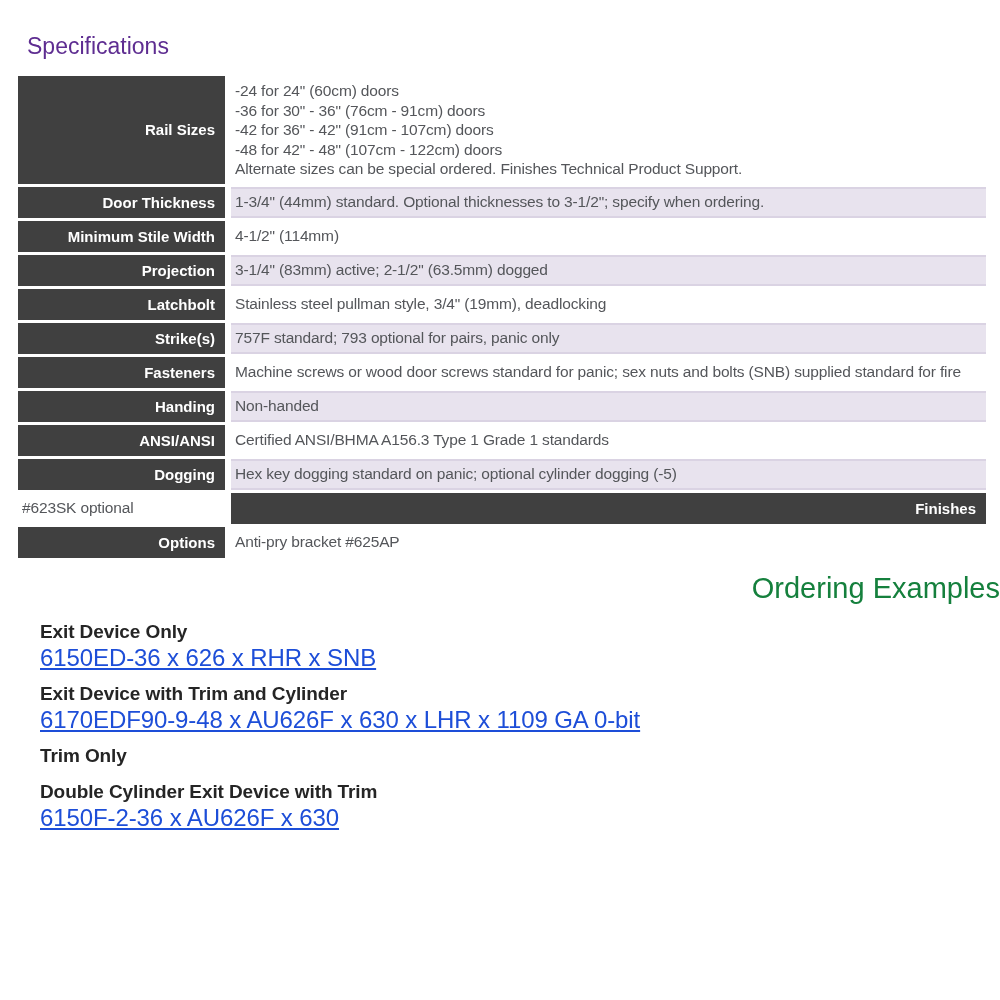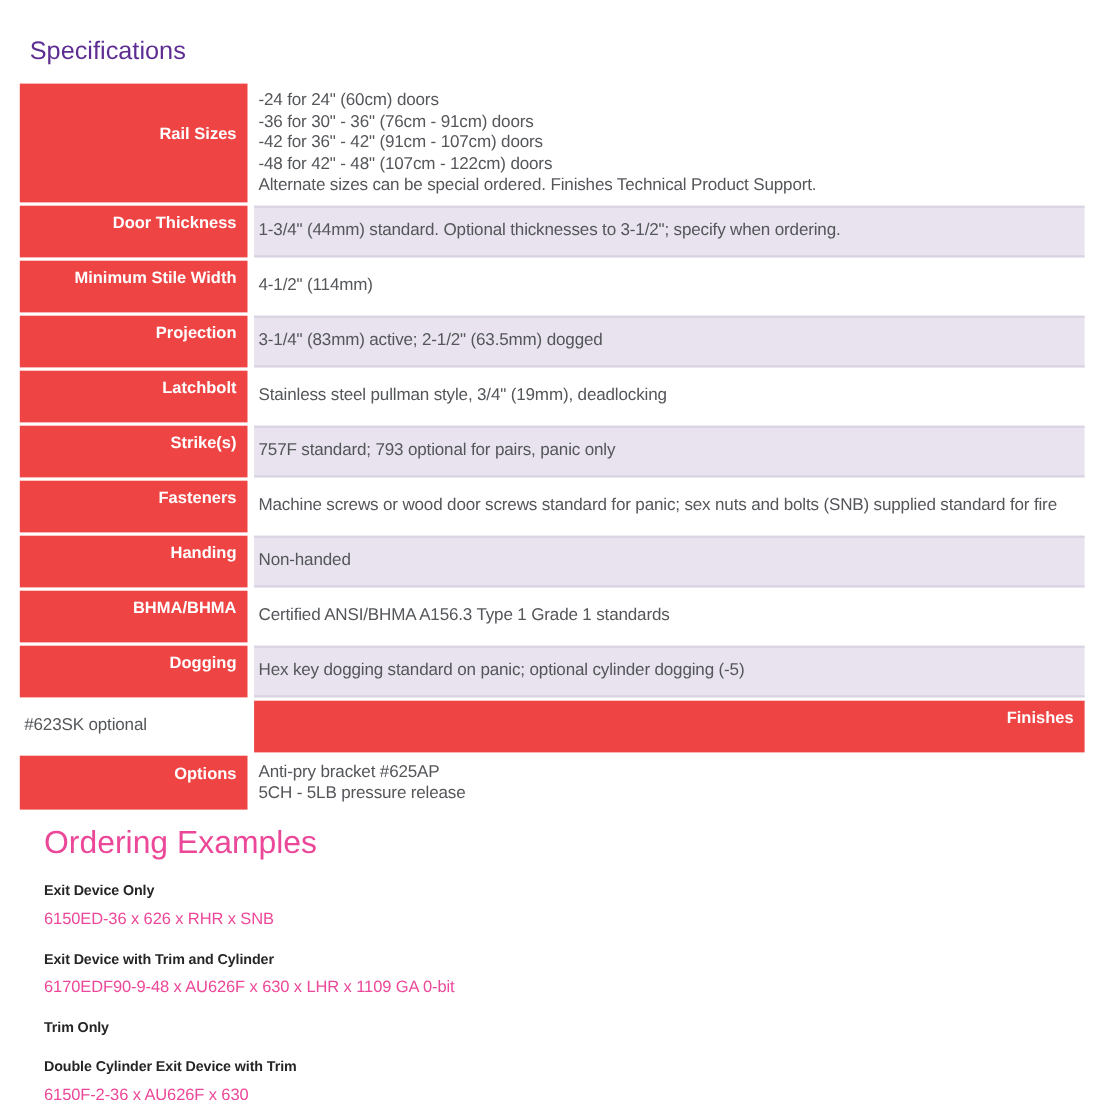--- a/index.html
+++ b/index.html
@@ -15,59 +15,60 @@
   }
   .spec-table {
     margin: 17px 0 0 18px;
     width: 968px;
     display: grid;
     grid-template-columns: 207px 1fr;
     column-gap: 6px;
     row-gap: 3px;
   }
   .row-label {
-    background: #ef4444;
+    background: #404040;
     color: #ffffff;
     font-size: 15px; font-weight: bold;
     display: flex; align-items: center; justify-content: flex-end;
     text-align: right;
-    padding: 0 10px 16px 6px;
+    padding: 0 10px 0 6px;
     min-height: 31px;
   }
   .row-value {
     display: flex; flex-direction: column; justify-content: center;
     padding: 5px 8px 5px 4px;
     min-height: 21px;
     color: #54565a;
     font-size: 15.5px; line-height: 19.5px;
     letter-spacing: -0.15px;
   }
   .row-value.shaded {
     background: #e8e3ee;
     border-top: 2px solid #dad3e3;
     border-bottom: 2px solid #dad3e3;
     padding-top: 3px; padding-bottom: 3px;
   }
   .line { white-space: nowrap; }
   .ordering-title {
     margin: 14px 0 0 40px;
     font-size: 29px; line-height: 33px; font-weight: 500;
-    color: #ec4899;
+    color: #15803d;
+    text-align: right;
   }
   .examples { margin-left: 40px; }
   .example-block { margin-top: 16px; }
   .example-block + .example-block { margin-top: 15px; }
   .example-heading {
-    font-size: 13px; line-height: 21px; font-weight: bold;
+    font-size: 19px; line-height: 21px; font-weight: bold;
     color: #252525; letter-spacing: -0.1px;
   }
   .example-code {
     margin-top: 5px;
-    font-size: 15px; line-height: 21px;
-    color: #ec4899; letter-spacing: -0.1px;
+    font-size: 24px; line-height: 21px;
+    color: #1d4ed8; letter-spacing: -0.1px; text-decoration: underline;
   }
 </style>
 </head>
 <body>
 
 <div class="page">
 
   <h2 class="spec-title">Specifications</h2>
 
   <div class="spec-table">
@@ -108,40 +109,39 @@
   <div class="row-label">Fasteners</div>
   <div class="row-value">
         <div class="line">Machine screws or wood door screws standard for panic; sex nuts and bolts (SNB) supplied standard for fire</div>
       </div>
 
   <div class="row-label">Handing</div>
   <div class="row-value shaded">
         <div class="line">Non-handed</div>
       </div>
 
-  <div class="row-label">BHMA/BHMA</div>
+  <div class="row-label">ANSI/ANSI</div>
   <div class="row-value">
         <div class="line">Certified ANSI/BHMA A156.3 Type 1 Grade 1 standards</div>
       </div>
 
   <div class="row-label">Dogging</div>
   <div class="row-value shaded">
         <div class="line">Hex key dogging standard on panic; optional cylinder dogging (-5)</div>
       </div>
 
   <div class="row-value">
         <div class="line">#623SK optional</div>
       </div>
 
   <div class="row-label">Finishes</div>
 
   <div class="row-label">Options</div>
   <div class="row-value">
         <div class="line">Anti-pry bracket #625AP</div>
-        <div class="line">5CH - 5LB pressure release</div>
       </div>
 </div>
 
   <h1 class="ordering-title">Ordering Examples</h1>
 
   <div class="examples">
   <div class="example-block">
     <div class="example-heading">Exit Device Only</div>
     <div class="example-code">6150ED-36 x 626 x RHR x SNB</div>
   </div>

